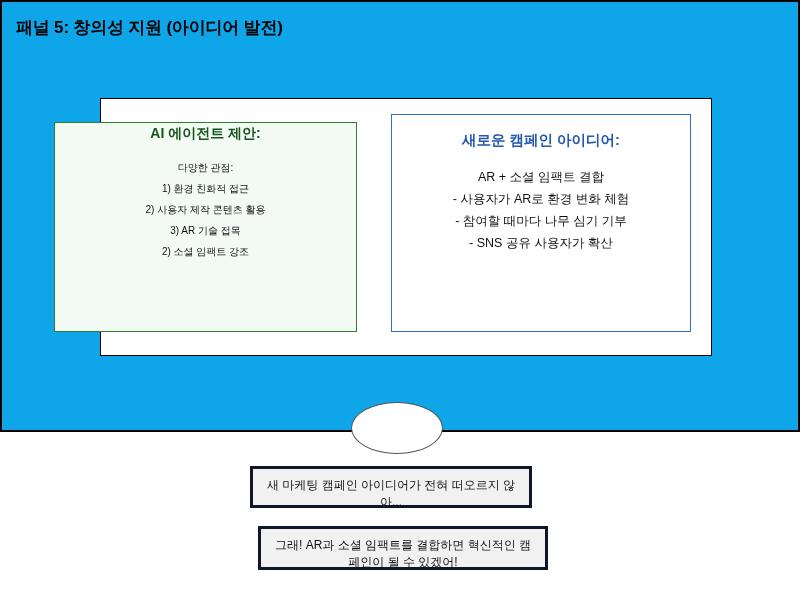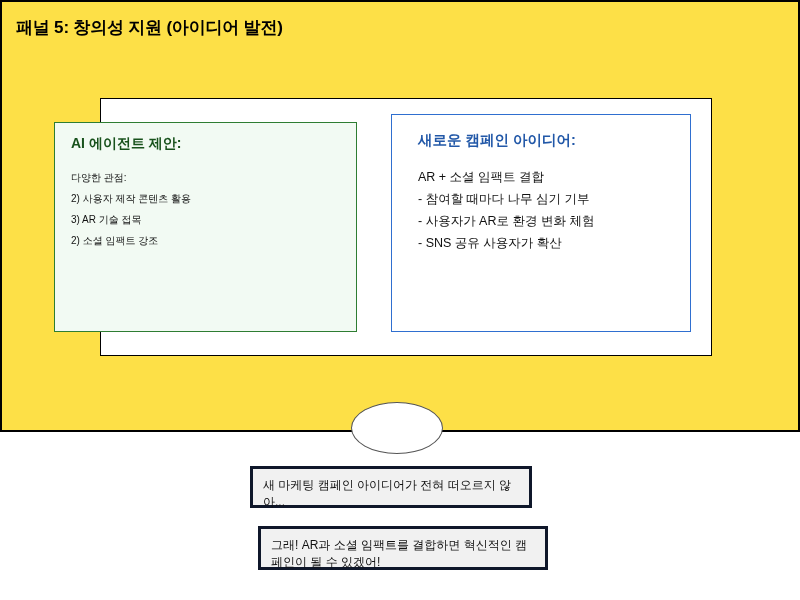--- a/index.html
+++ b/index.html
@@ -13,21 +13,22 @@
     font-family: "Liberation Sans", sans-serif;
     color: #000000;
     overflow: hidden;
   }
   #canvas {
     position: relative;
     width: 800px;
     height: 432px;
     border: 2px solid #000000;
     box-sizing: border-box;
-    background: #fde047;
+    background: #0ea5e9;
+    text-align: center;
   }
   #panel-title {
     position: absolute;
     left: 14px;
     top: 14px;
     font-size: 17px;
     font-weight: bold;
     letter-spacing: -0.2px;
   }
 
@@ -46,21 +47,21 @@
   
   #agent-box {
     position: absolute;
     left: 52px;
     top: 120px;
     width: 303px;
     height: 210px;
     border: 1px solid #2e7d32;
     background: #f2faf3;
     box-sizing: border-box;
-    padding: 12px 16px;
+    padding: 2px 16px;
   }
   #agent-box .box-title {
     color: #18521c;
     font-weight: bold;
     font-size: 14px;
     margin-bottom: 14px;
   }
   #agent-box .box-line {
     font-size: 10px;
     line-height: 21px;
@@ -133,30 +134,31 @@
 
 <div id="canvas">
 
   <div id="panel-title">패널 5: 창의성 지원 (아이디어 발전)</div>
 
   <div id="outer-box"></div>
 
   <div id="agent-box">
     <div class="box-title">AI 에이전트 제안:</div>
     <div class="box-line">다양한 관점:</div>
+    <div class="box-line">1) 환경 친화적 접근</div>
     <div class="box-line">2) 사용자 제작 콘텐츠 활용</div>
     <div class="box-line">3) AR 기술 접목</div>
     <div class="box-line">2) 소셜 임팩트 강조</div>
   </div>
 
   <div id="idea-box">
     <div class="box-title">새로운 캠페인 아이디어:</div>
     <div class="box-line">AR + 소셜 임팩트 결합</div>
+    <div class="box-line">- 사용자가 AR로 환경 변화 체험</div>
     <div class="box-line">- 참여할 때마다 나무 심기 기부</div>
-    <div class="box-line">- 사용자가 AR로 환경 변화 체험</div>
     <div class="box-line">- SNS 공유 사용자가 확산</div>
   </div>
 
   <div id="person-head"></div>
 
   <div class="bubble" id="bubble-1">새 마케팅 캠페인 아이디어가 전혀 떠오르지 않아...</div>
   <div class="bubble" id="bubble-2">그래! AR과 소셜 임팩트를 결합하면 혁신적인 캠페인이 될 수 있겠어!</div>
 
 </div>
 

